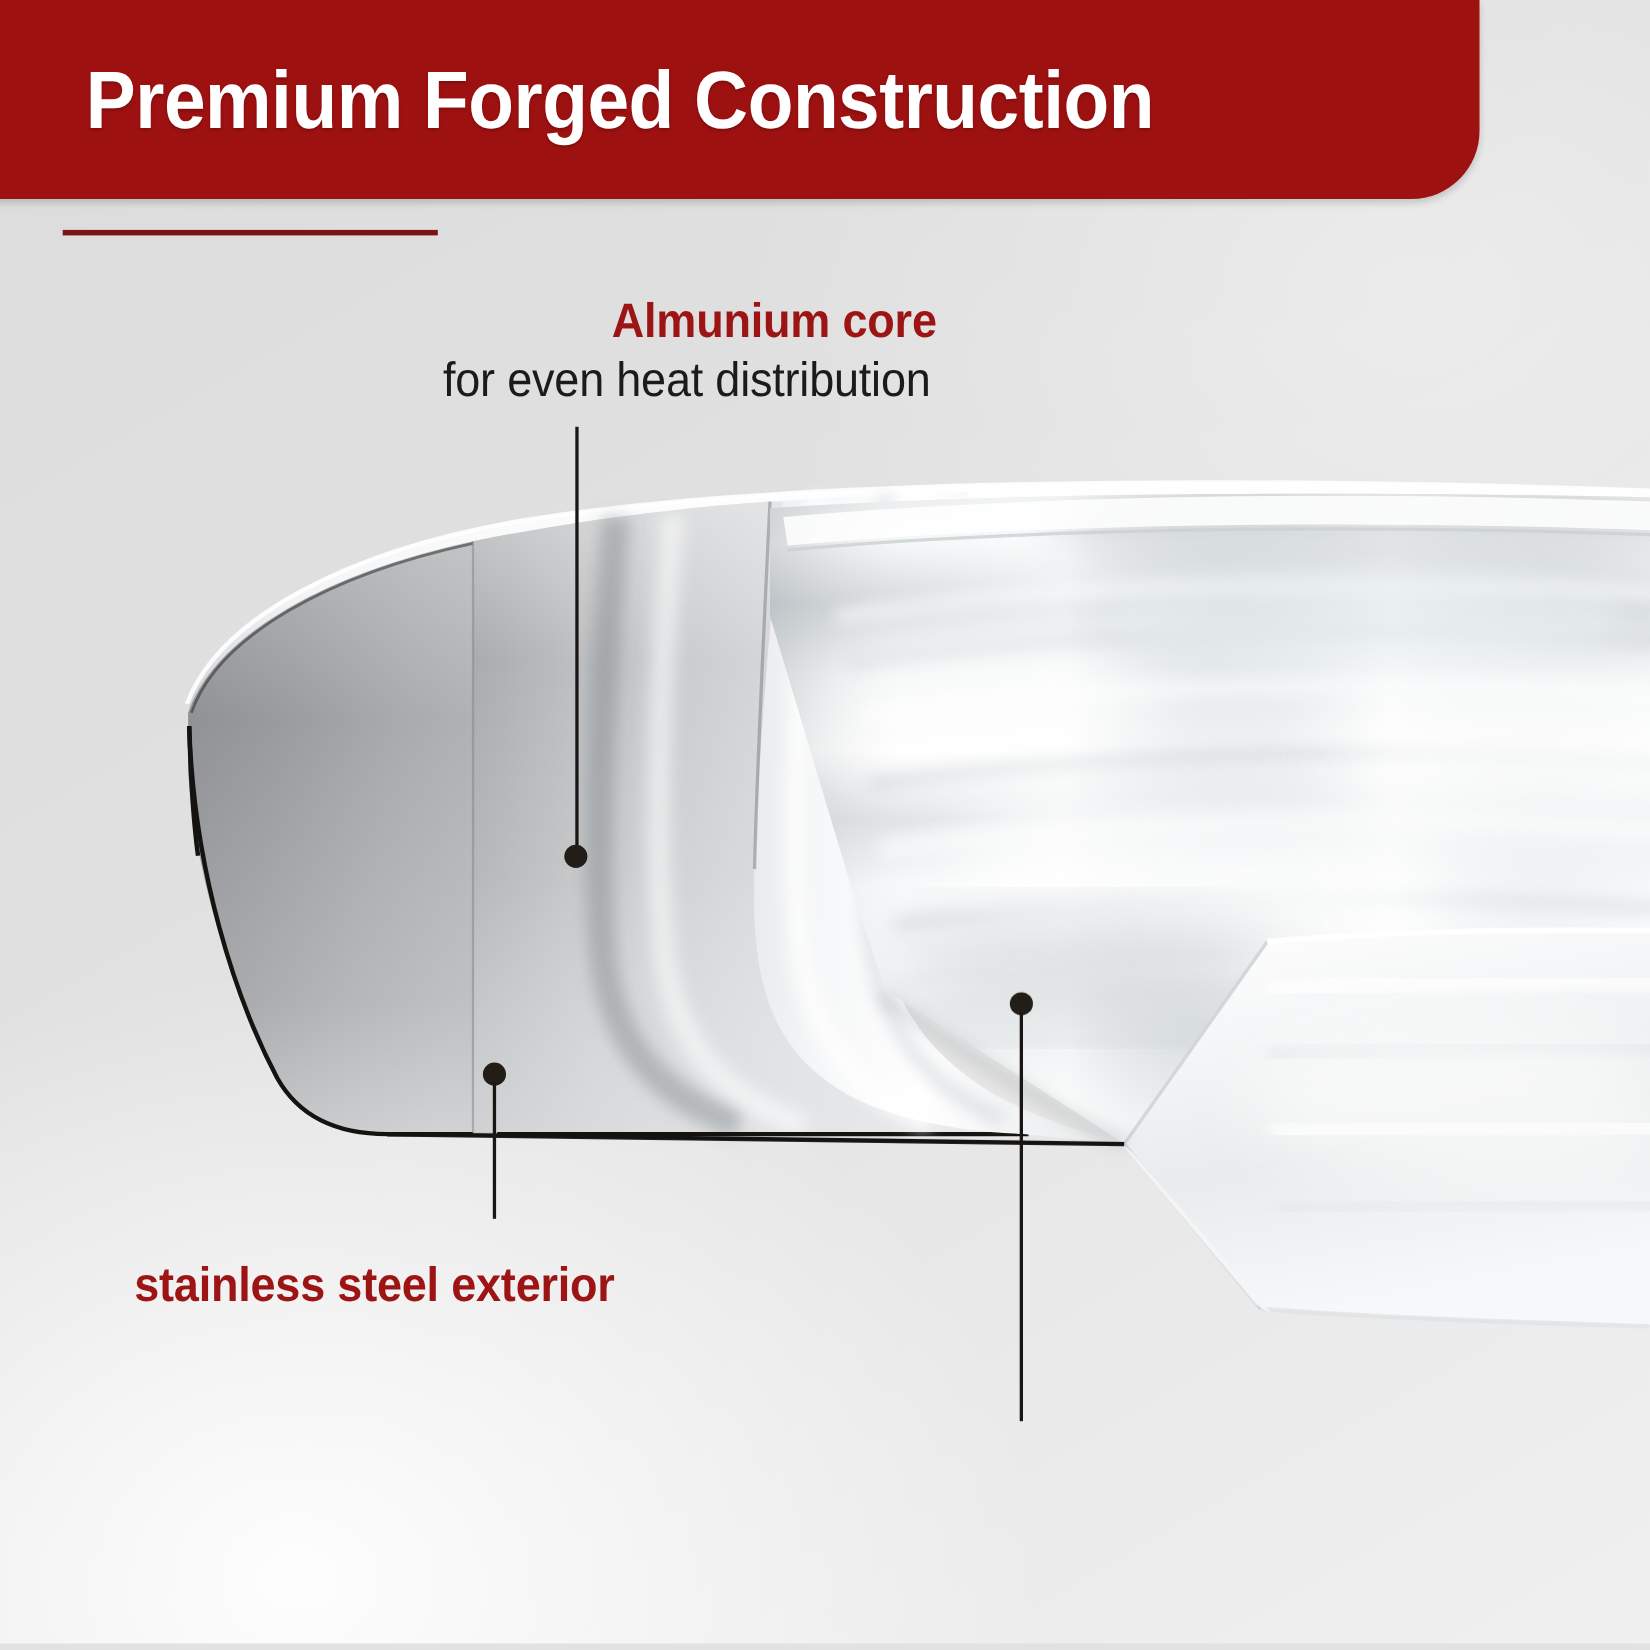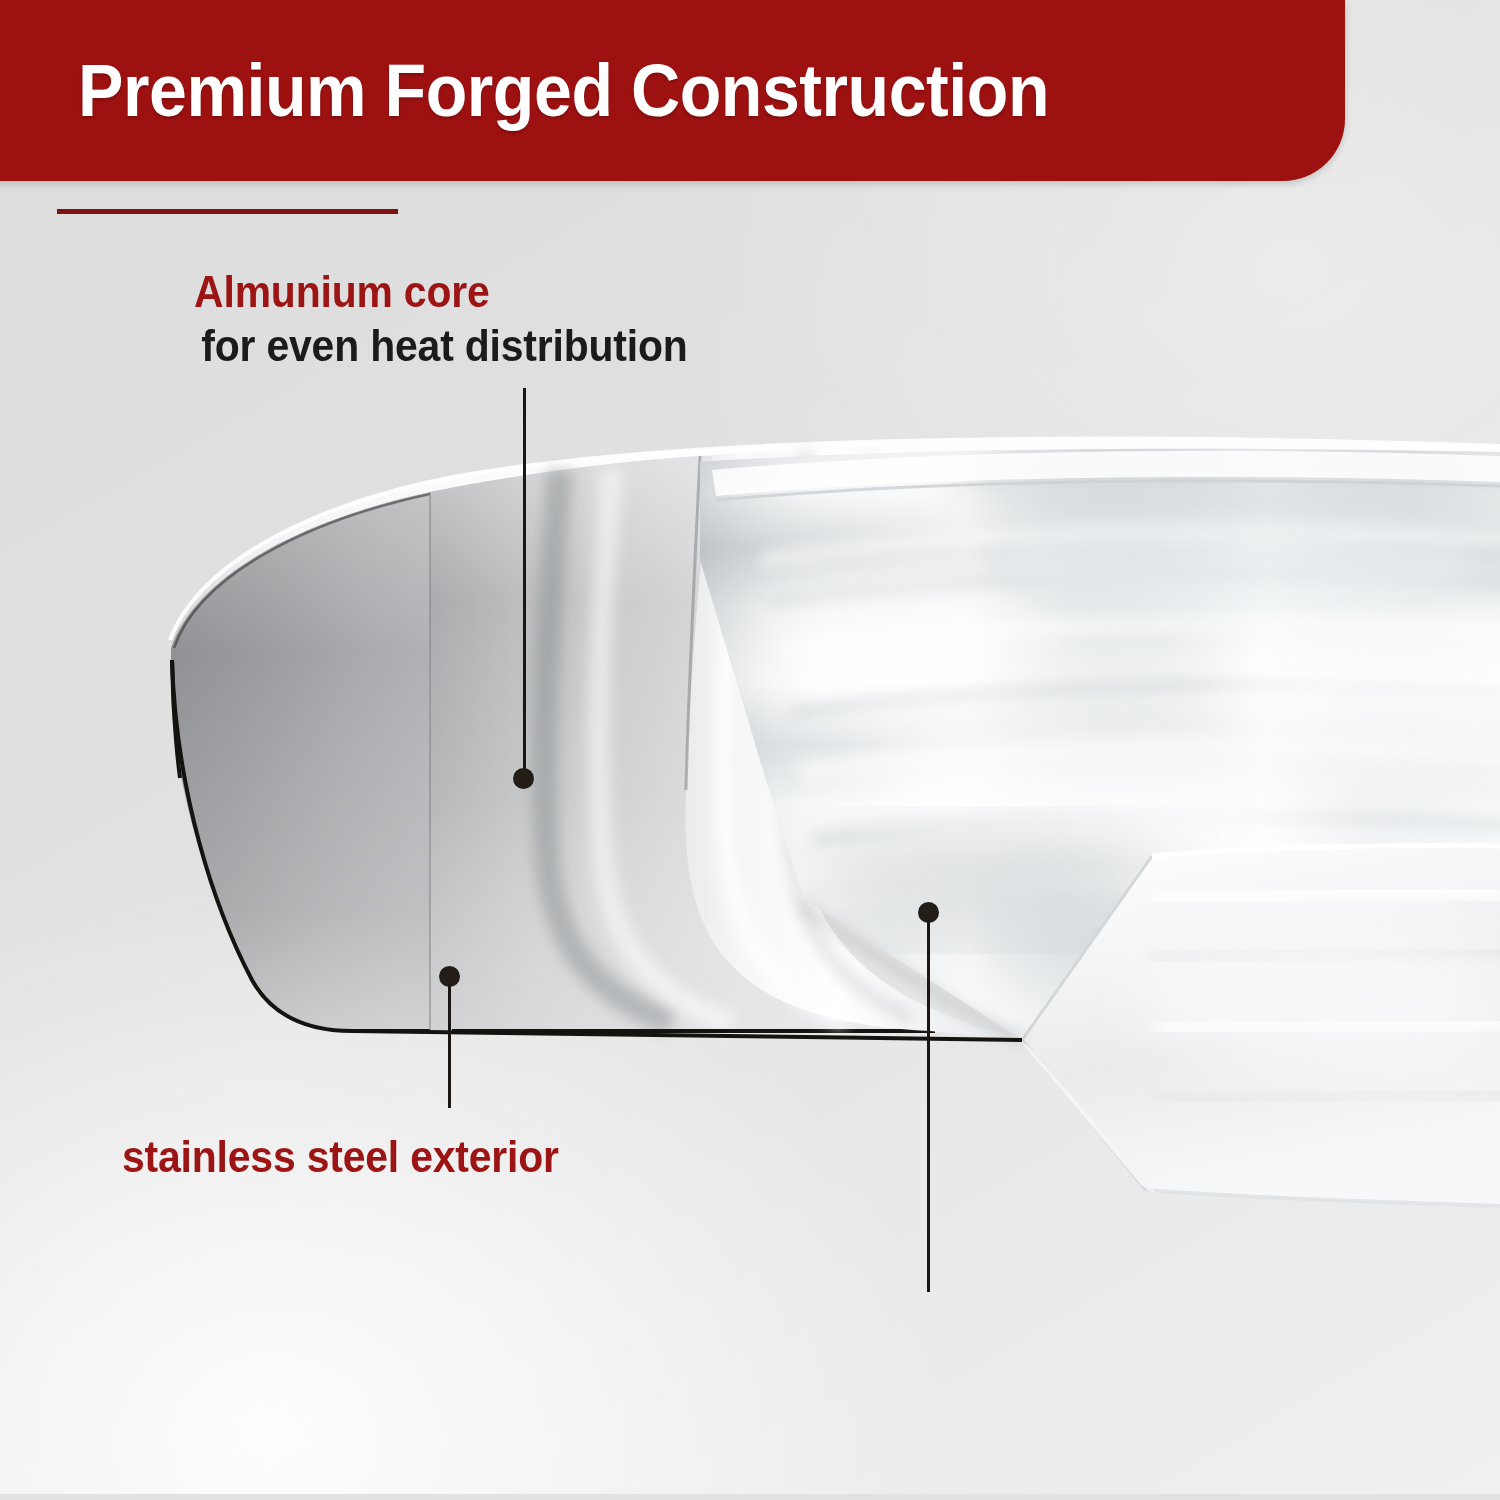--- a/index.html
+++ b/index.html
@@ -54,21 +54,21 @@
   #pan { position:absolute; left:0; top:0; width:1500px; height:1500px; }
 
   
   .lead-line { position:absolute; background:#1a1613; width:3px; }
   .lead-dot  { position:absolute; width:21px; height:21px; border-radius:50%;
                background:#231d17; }
 
   .callout { position:absolute; line-height:1.08; }
   .c-red    { color:#9c1414; font-weight:bold; }
   .c-black  { color:#1b1b1b; }
-  .t-center { text-align:left; }
+  .t-center { text-align:right; }
   .sz-main  { font-size:44px; letter-spacing:-0.2px; }
   .cond     { display:inline-block; transform:scaleX(0.93); transform-origin:center; white-space:nowrap; }
   .cond-l   { display:inline-block; transform:scaleX(0.93); transform-origin:left center; white-space:nowrap; }
 </style>
 </head>
 <body>
 
 <div id="stage">
 
   <svg id="pan" viewBox="0 0 1500 1500">
@@ -314,31 +314,31 @@
   <div id="banner">
     <div id="banner-title">Premium Forged Construction</div>
   </div>
 
   <div id="rule"></div>
 
   <div class="callout t-center" style="left:183px; top:268px; width:680px;">
     <div class="sz-main c-red">
       <span class="cond">Almunium core</span>
     </div>
-    <div class="sz-main c-black" style="margin-top:6px;font-weight:bold;">
+    <div class="sz-main c-black" style="margin-top:6px;">
       <span class="cond">for even heat distribution</span>
     </div>
   </div>
   <div class="lead-line" style="left:523px; top:388px; height:392px;"></div>
   <div class="lead-dot" style="left:513px; top:768px;"></div>
 
   <div class="lead-dot" style="left:439px; top:966px;"></div>
   <div class="lead-line" style="left:448px; top:984px; height:124px;"></div>
   <div class="callout" style="left:88px; top:1133px; width:700px;">
-    <div class="sz-main c-red" style="margin-top:0; margin-left:34px;">
+    <div class="sz-main c-red" style="margin-top:12px; margin-left:34px;">
       <span class="cond-l">stainless steel exterior</span>
     </div>
   </div>
 
   <div class="lead-dot" style="left:918px; top:902px;"></div>
   <div class="lead-line" style="left:927px; top:920px; height:372px;"></div>
   <div class="callout t-center" style="left:600px; top:1307px; width:655px;">
   </div>
 
 </div>

